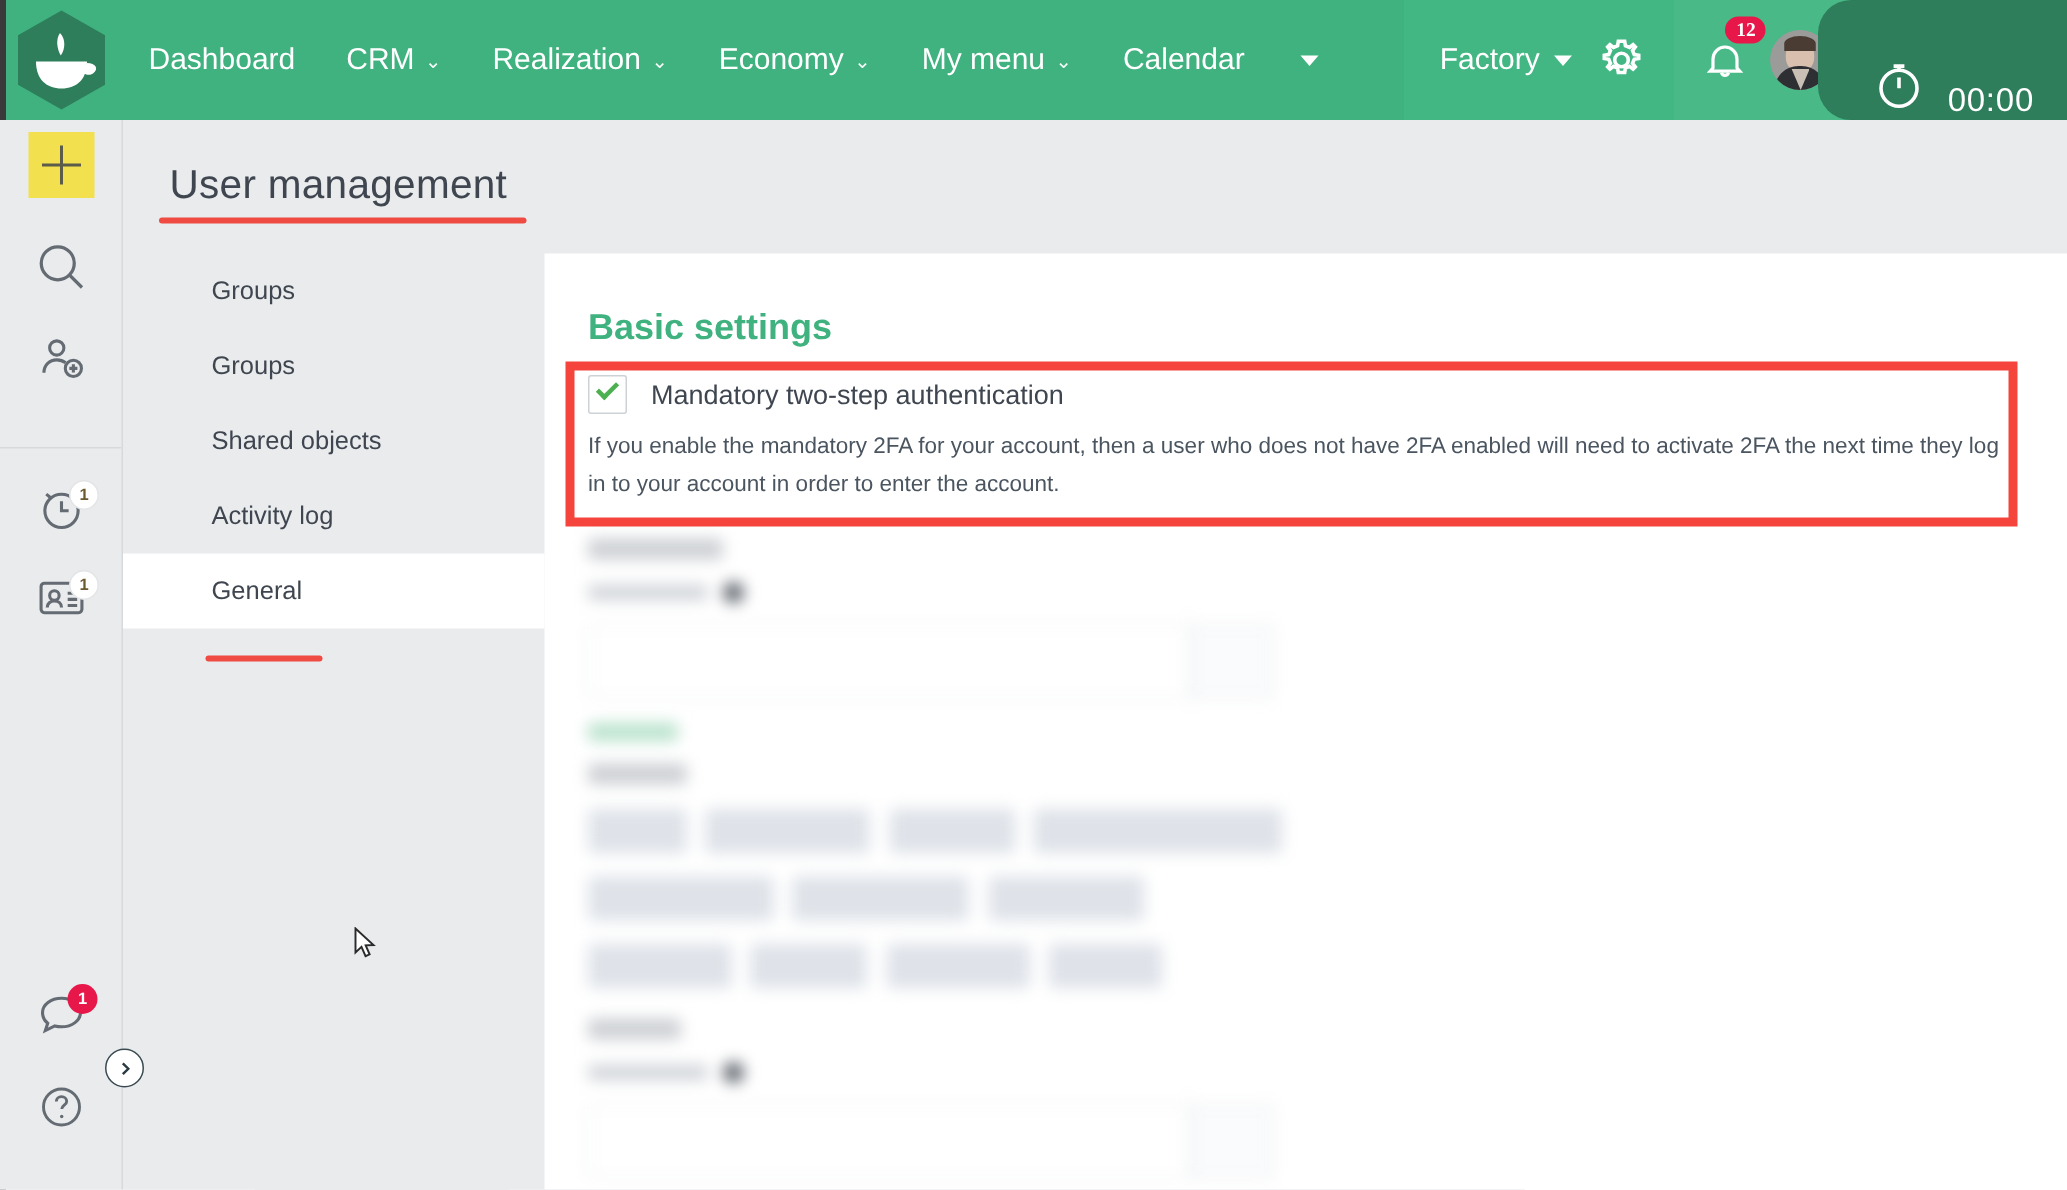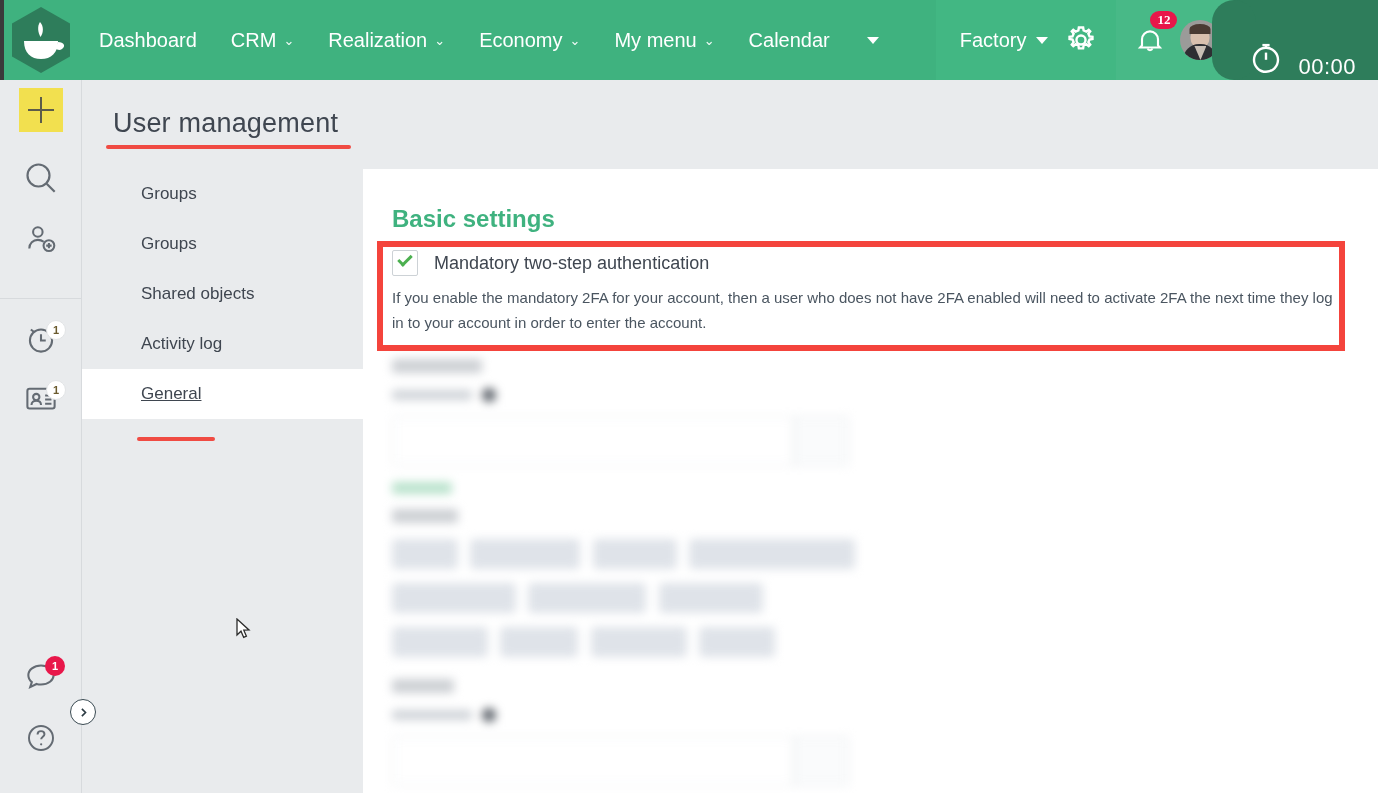--- a/index.html
+++ b/index.html
@@ -155,21 +155,21 @@
 
   
   .subnav {
     position: absolute; left: 82px; top: 169px; width: 281px; height: 624px;
     background: #e9ebed;
   }
   .subnav-item {
     height: 50px; display: flex; align-items: center; padding-left: 59px;
     font-size: 17px; color: #3f4650; cursor: pointer; position: relative;
   }
-  .subnav-item.active { background: #ffffff; text-decoration: underline; }
+  .subnav-item.active { background: #ffffff; }
   .subnav-underline {
     position: absolute; left: 137px; top: 437px; width: 78px; height: 4px;
     background: #f04b43; border-radius: 2px;
   }
 
   
   .content {
     position: absolute; left: 363px; top: 169px; width: 1015px; height: 624px;
     background: #ffffff; overflow: hidden;
   }

